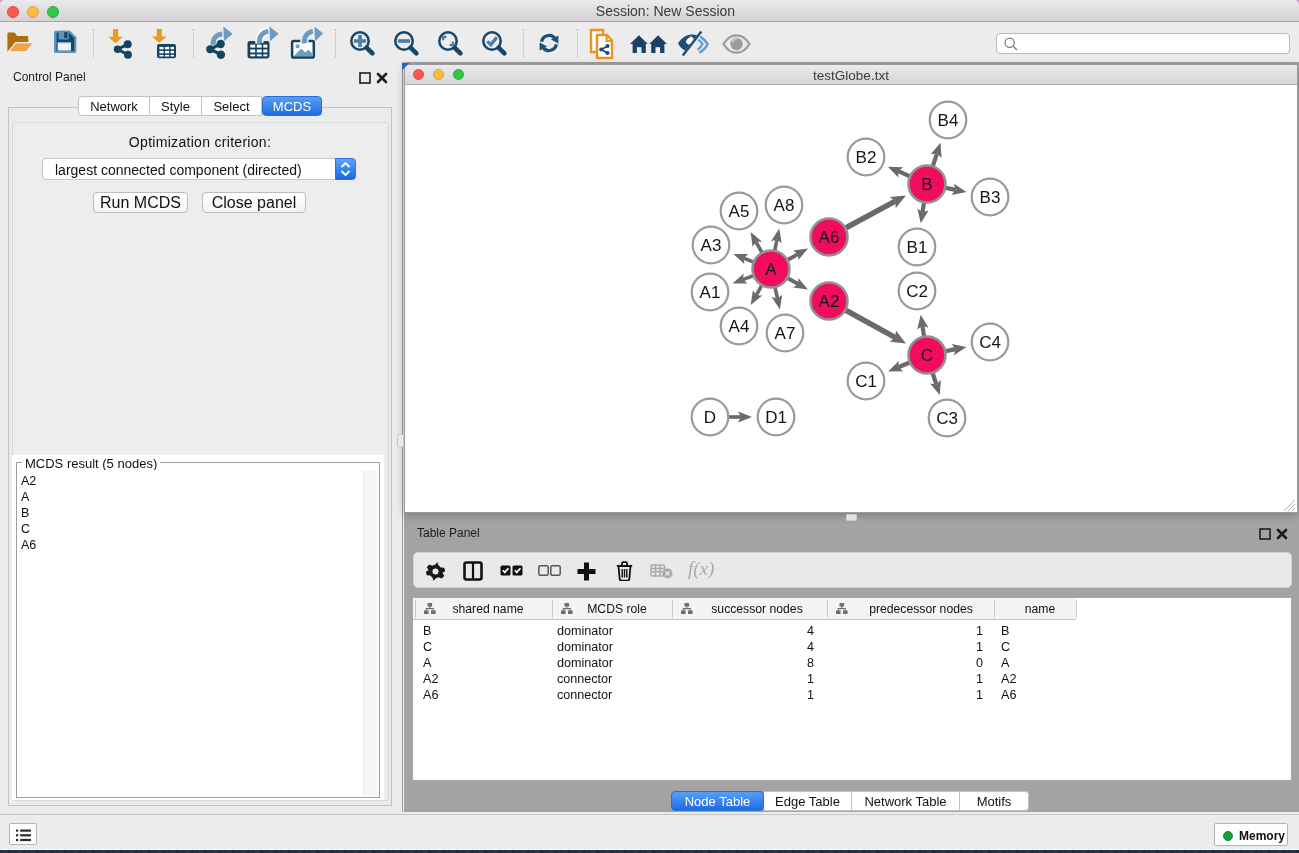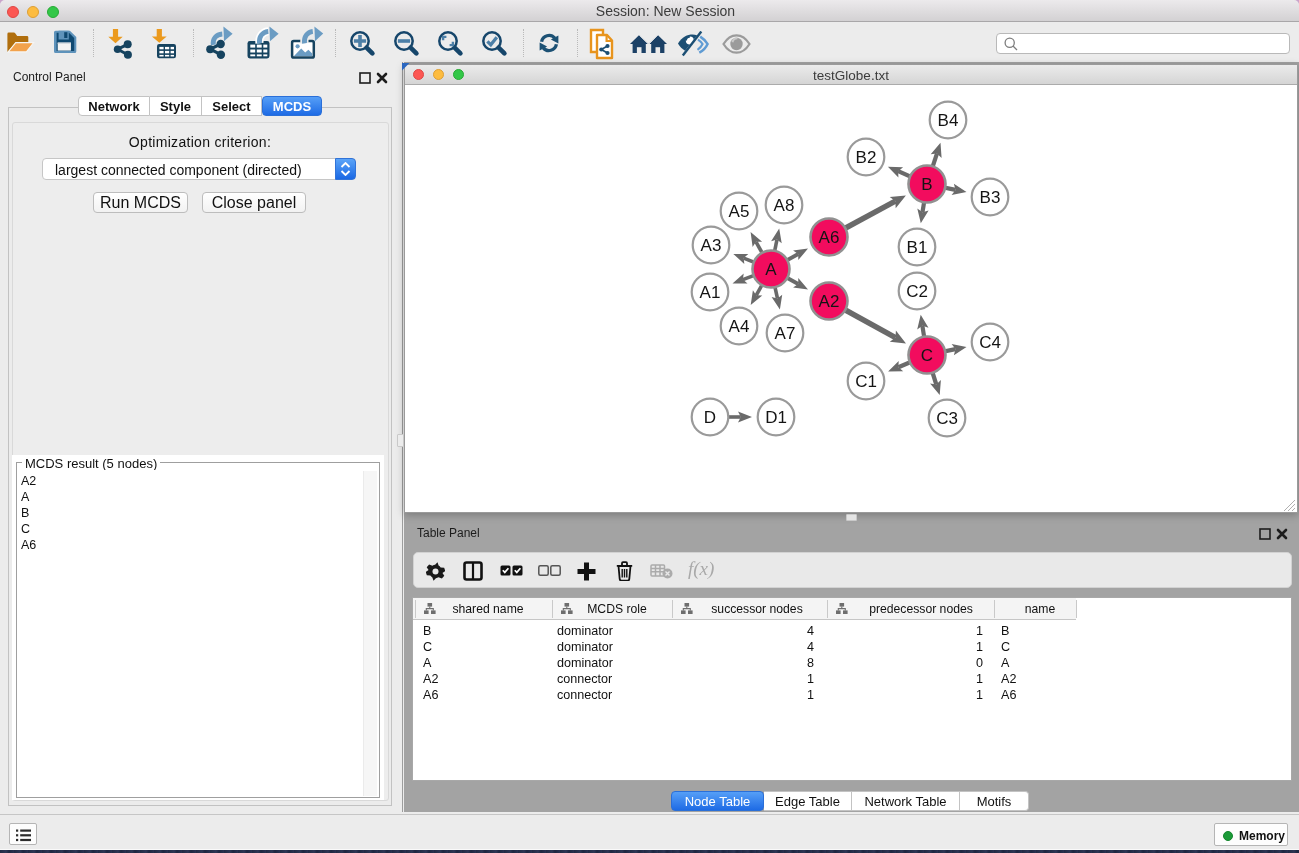--- a/index.html
+++ b/index.html
@@ -191,21 +191,21 @@
 <div id="leftdock">
   <div class="abs dockhead" style="left:13px;top:8px;">Control Panel</div>
   <svg class="abs" style="left:359px;top:10px" width="12" height="12" viewBox="0 0 12 12">
       <rect x="1" y="1" width="10" height="10" fill="none" stroke="#1d1d1d" stroke-width="1.6"></rect>
     </svg>
   <svg class="abs" style="left:376px;top:10px" width="12" height="12" viewBox="0 0 12 12">
       <path d="M2 2 L10 10 M10 2 L2 10" stroke="#1d1d1d" stroke-width="2.6" stroke-linecap="round"></path>
     </svg>
   <div class="abs" style="left:8px;top:45px;width:384px;height:699px;background:#ececec;border:1px solid #c2c2c2;"></div>
   <div class="abs" style="left:12px;top:60px;width:377px;height:679px;background:#ededed;border:1px solid #d9d9d9;border-radius:3px;"></div>
-  <div class="seg" style="left:78px;top:34px;width:244px;height:36px;font-weight:bold;">
+  <div class="seg" style="left:78px;top:34px;width:244px;height:36px;">
     <div class="cell first" style="left:0;width:72px;">Network</div>
     <div class="cell" style="left:72px;width:52px;">Style</div>
     <div class="cell" style="left:124px;width:60px;">Select</div>
     <div class="cell sel last" style="left:184px;width:60px;">MCDS</div>
   </div>
   <div class="abs" style="left:42px;top:96px;width:314px;height:22px;background:#fff;border:1px solid #c6c6c6;border-radius:4px;">
     <div class="abs" style="left:12px;top:2.5px;font-size:14px;color:#111;">largest connected component (directed)</div>
     <div class="abs" style="right:-1px;top:-1px;width:21px;height:22px;background:linear-gradient(#5ba4f8,#1a68e4);border-radius:0 4px 4px 0;border:1px solid #3173d8;">
       <svg width="11" height="14" viewBox="0 0 11 14" style="position:absolute;left:4px;top:3px;">
           <path d="M1.5 5 L5.5 1 L9.5 5" fill="none" stroke="#fff" stroke-width="1.8"></path>

